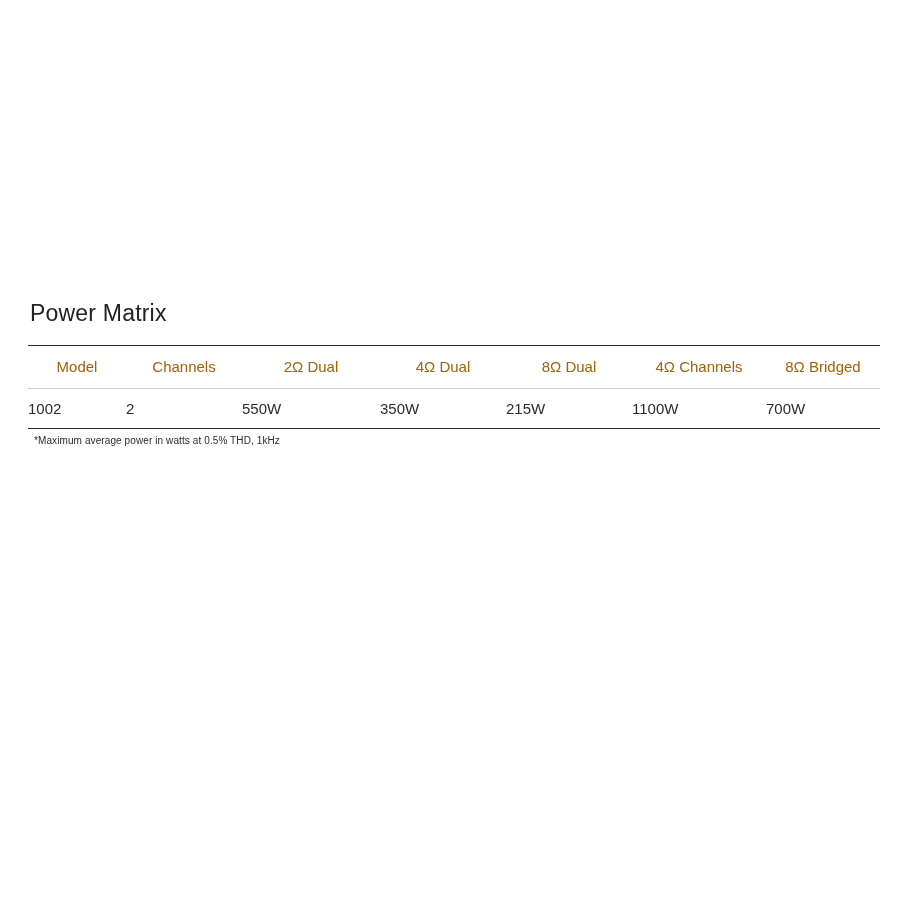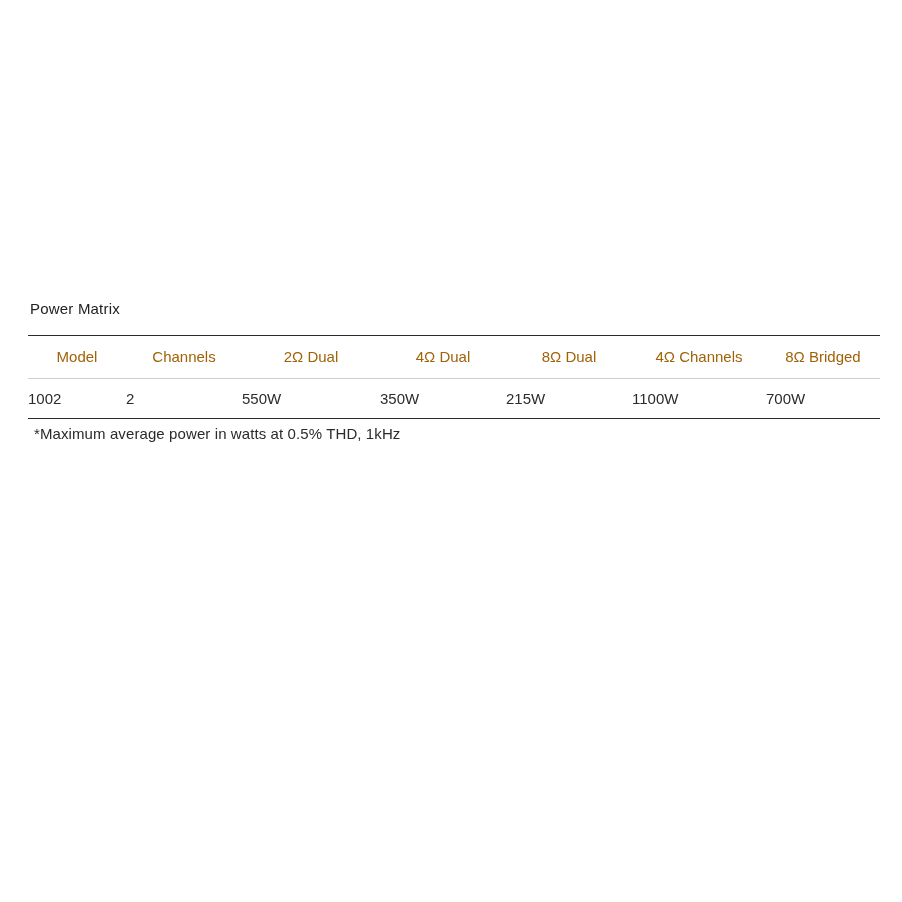--- a/index.html
+++ b/index.html
@@ -22,21 +22,21 @@
     width: 902px;
     height: 902px;
   }
   .matrix-block {
     position: absolute;
     left: 28px;
     top: 300px;
     width: 852px;
   }
   .matrix-title {
-    font-size: 15px;
+    font-size: 23px;
     font-weight: 400;
     letter-spacing: 0.2px;
     color: #222222;
     margin: 0 0 18px 2px;
     font-family: "Liberation Sans", sans-serif;
   }
   table.power-matrix {
     width: 852px;
     border-collapse: collapse;
     table-layout: fixed;
@@ -64,21 +64,21 @@
   }
   
   col.c-model     { width: 98px; }
   col.c-channels  { width: 116px; }
   col.c-2ohm      { width: 138px; }
   col.c-4ohm      { width: 126px; }
   col.c-8ohm      { width: 126px; }
   col.c-4br       { width: 134px; }
   col.c-8br       { width: 114px; }
   .footnote {
-    font-size: 15px;
+    font-size: 10px;
     color: #2b2b2b;
     margin: 6px 0 0 6px;
     letter-spacing: 0.1px;
     font-family: "Liberation Sans", sans-serif;
   }
 </style>
 </head>
 <body>
 
 <div class="sheet">

